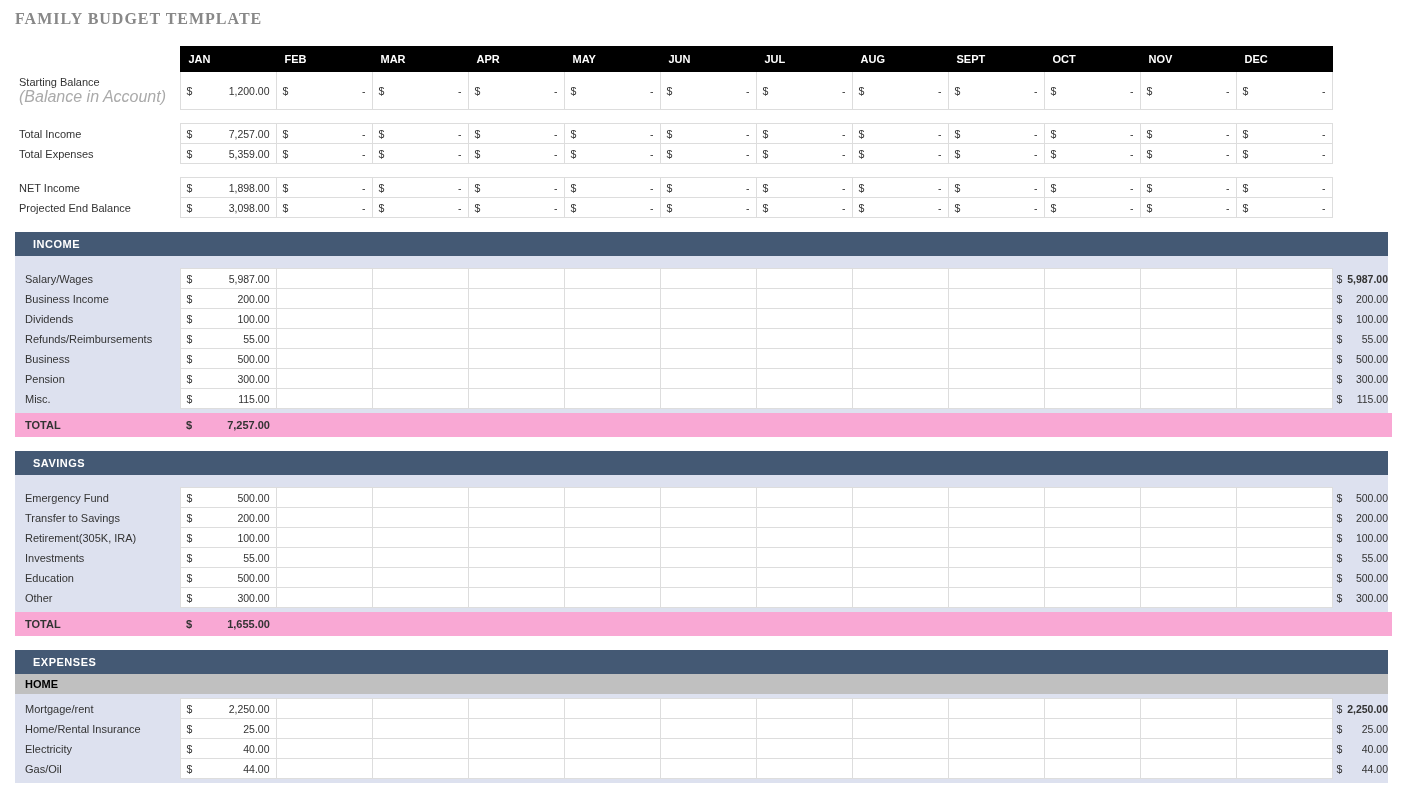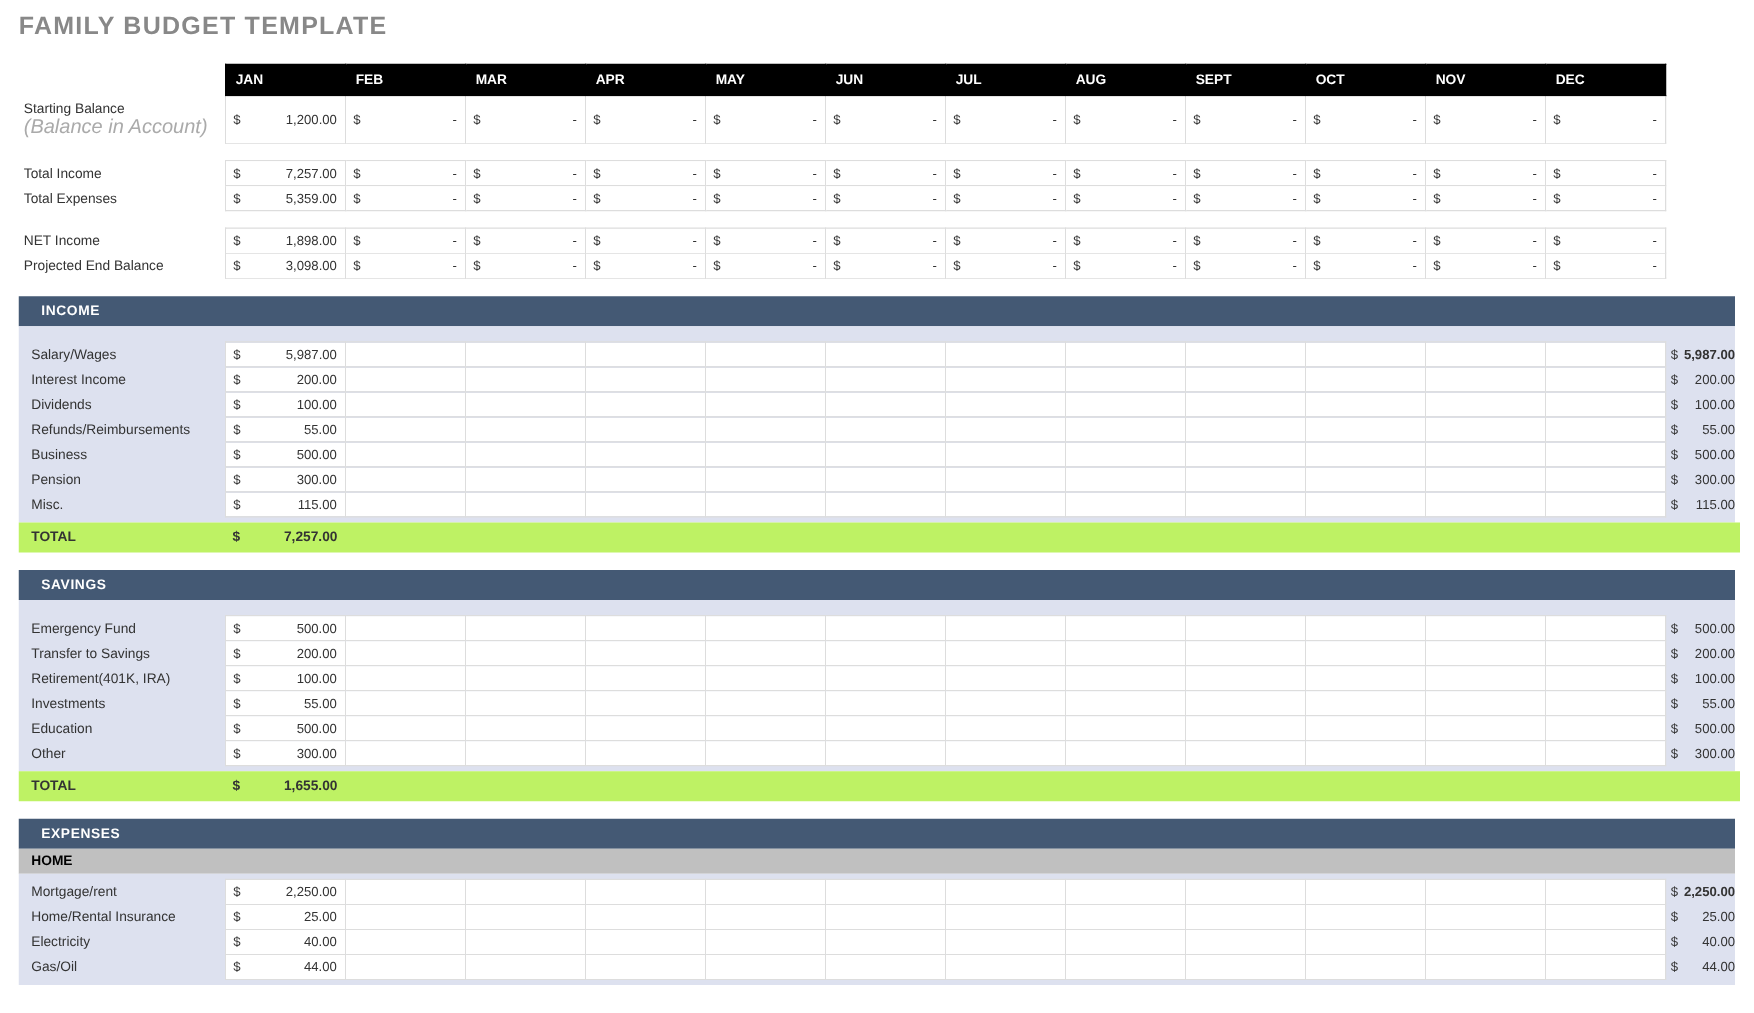--- a/index.html
+++ b/index.html
@@ -6,25 +6,26 @@
   body {
     margin: 0;
     padding: 10px 15px;
     font-family: "Century Gothic", "Segoe UI", Arial, sans-serif;
     font-size: 11px;
     color: #333;
     background: #fff;
     width: 1403px;
   }
   .title {
-    font-size: 20px;
+    font-size: 16px;
     font-weight: bold;
     color: #888;
     letter-spacing: 1px;
     margin: 0 0 18px 0;
+    font-family: Liberation Serif, serif;
   }
   table {
     border-collapse: collapse;
     width: 100%;
     table-layout: fixed;
   }
   col.lbl { width: 165px; }
   col.mon { width: 96px; }
   col.tot { width: 60px; }
   th.month {
@@ -78,21 +79,21 @@
     background: #dde1ef;
     padding: 12px 0 4px 0;
   }
   .block .row-label {
     padding-left: 10px;
   }
   .block td.cell {
     background: #fff;
   }
   .total-bar {
-    background: #bef264;
+    background: #f9a8d4;
     font-weight: bold;
     font-size: 11px;
   }
   .total-bar td { padding: 6px 6px; }
   .total-bar .cur { float:left; }
   .total-bar .val { float:right; }
   .rt {
     font-size: 10.5px;
     padding: 3px 4px;
   }
@@ -447,21 +448,21 @@
           <td class="cell"></td>
           <td class="cell"></td>
           <td class="cell"></td>
           <td class="cell"></td>
           <td class="rt bold" style="border: none; background: transparent;">
             <span class="cur">$</span>
             <span class="val">5,987.00</span>
           </td>
         </tr>
         <tr>
-          <td class="row-label">Interest Income</td>
+          <td class="row-label">Business Income</td>
           <td class="cell">
             <span class="cur">$</span>
             <span class="val">200.00</span>
           </td>
           <td class="cell"></td>
           <td class="cell"></td>
           <td class="cell"></td>
           <td class="cell"></td>
           <td class="cell"></td>
           <td class="cell"></td>
@@ -675,21 +676,21 @@
           <td class="cell"></td>
           <td class="cell"></td>
           <td class="cell"></td>
           <td class="cell"></td>
           <td class="rt" style="border: none; background: transparent;">
             <span class="cur">$</span>
             <span class="val">200.00</span>
           </td>
         </tr>
         <tr>
-          <td class="row-label">Retirement(401K, IRA)</td>
+          <td class="row-label">Retirement(305K, IRA)</td>
           <td class="cell">
             <span class="cur">$</span>
             <span class="val">100.00</span>
           </td>
           <td class="cell"></td>
           <td class="cell"></td>
           <td class="cell"></td>
           <td class="cell"></td>
           <td class="cell"></td>
           <td class="cell"></td>

